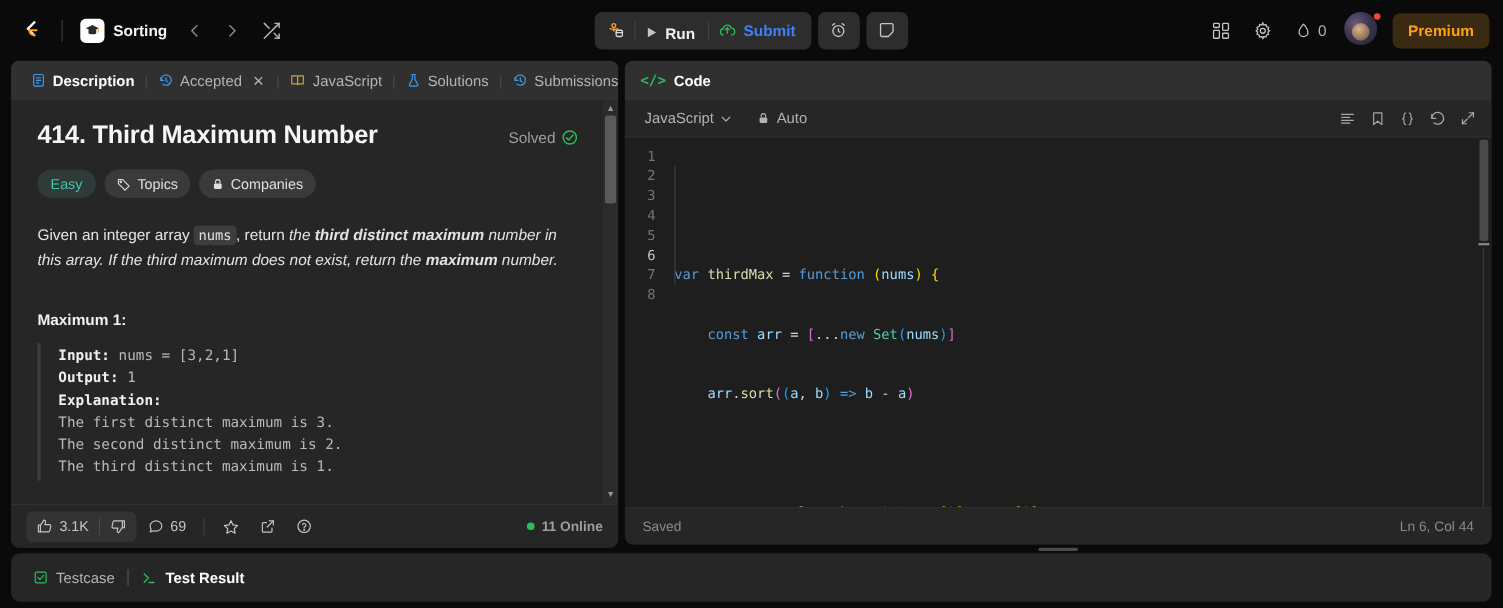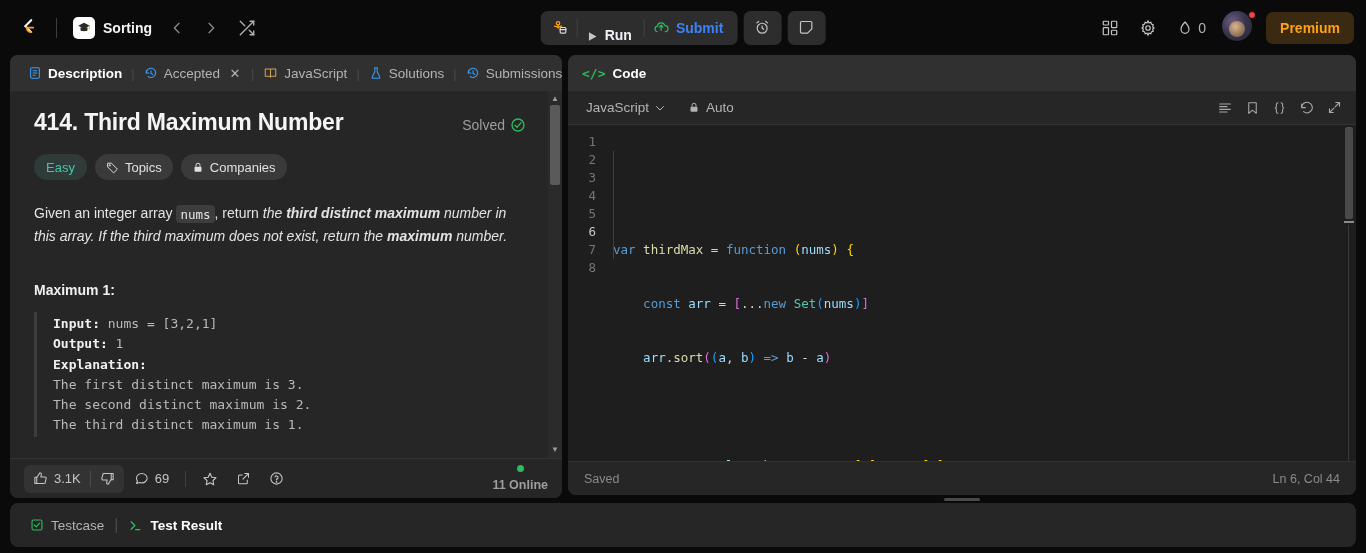--- a/index.html
+++ b/index.html
@@ -60,21 +60,21 @@
   .group-box {
     background: #2d2d2d; border-radius: 7px;
     display: flex; align-items: center; height: 34px;
     padding: 0 2px;
   }
   .ic-btn {
     height: 30px; min-width: 34px;
     display: flex; align-items: center; justify-content: center;
     border-radius: 6px; color: #c5c5c5; gap: 6px;
   }
-  .run-btn { padding: 4px 12px 0 8px; align-items: flex-end; }
+  .run-btn { padding: 4px 12px 0 8px; }
   .run-label { color: #eff1f6; font-size: 14px; font-weight: bold; }
   .submit-btn { padding: 0 12px 0 8px; }
   .submit-label { color: #3b82f6; font-size: 14px; font-weight: bold; }
   .sep-v { width: 1px; height: 18px; background: #434343; }
 
   .nav-right {
     margin-left: auto; display: flex; align-items: center; gap: 4px;
   }
   .round-ic {
     width: 34px; height: 34px; border-radius: 6px;
@@ -219,21 +219,21 @@
   }
   .vote-div { width: 1px; height: 16px; background: #4a4a4a; }
   .vote-down { padding: 0 9px; display: flex; align-items: center; color: #c5c5c5; }
   .f-ic {
     display: flex; align-items: center; gap: 6px;
     padding: 0 8px; height: 28px; color: #c5c5c5; font-size: 13px;
   }
   .f-sep { width: 1px; height: 16px; background: #3f3f3f; margin: 0 6px; }
   .online {
     margin-left: auto; display: flex; align-items: center; gap: 6px;
-    font-size: 12.5px; color: #9e9e9e; font-weight: bold; flex-direction: column;
+    font-size: 12.5px; color: #9e9e9e; font-weight: bold;
   }
   .online-dot { width: 7px; height: 7px; border-radius: 50%; background: #2cbb5d; }
 
   
   .code-panel { height: 443px; }
   .code-tabbar {
     height: 36px; flex: 0 0 36px; background: #303030;
     display: flex; align-items: center; padding: 0 14px;
   }
   .code-tab {

